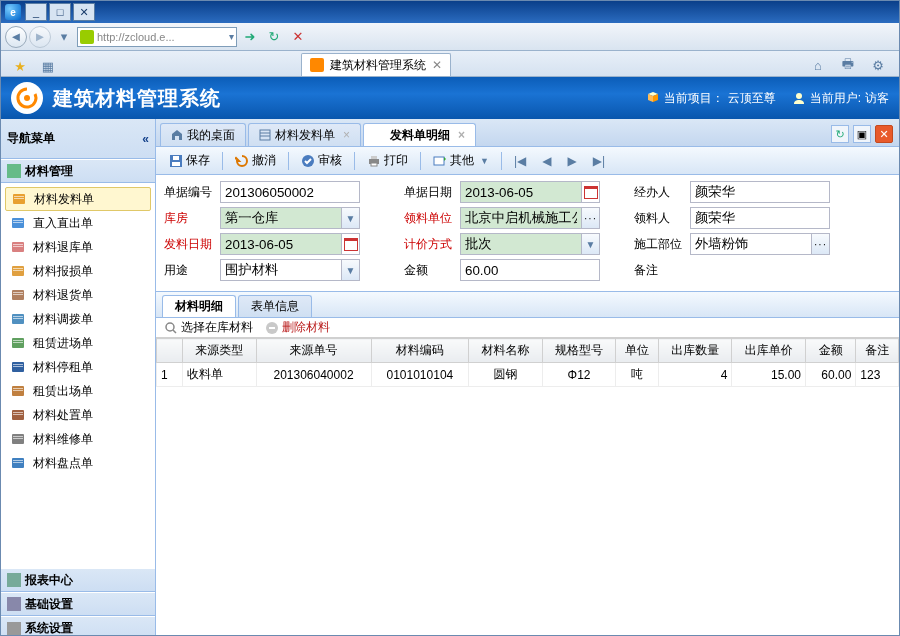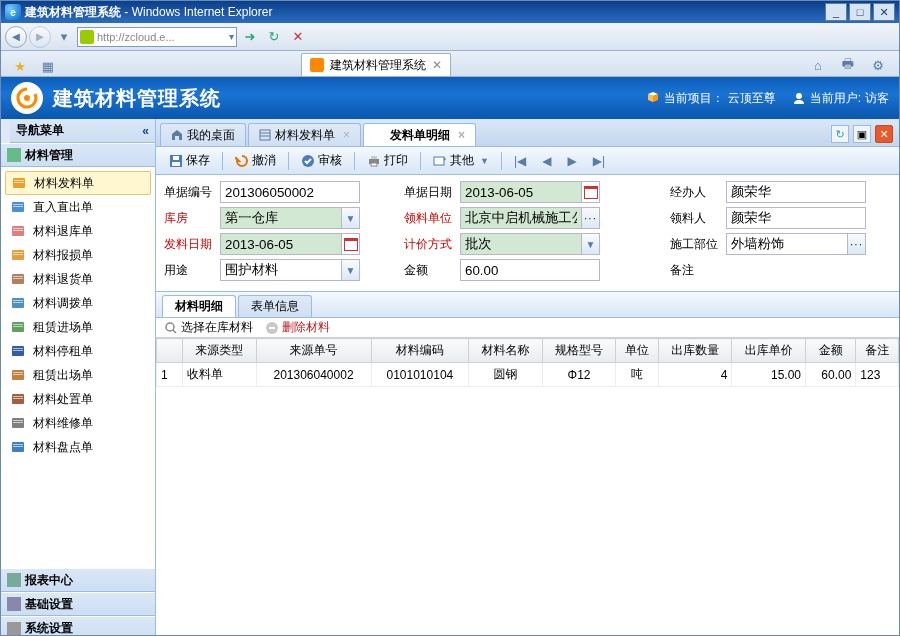--- a/index.html
+++ b/index.html
@@ -27,21 +27,21 @@
 .app-logo{width:32px;height:32px;border-radius:50%;background:#fff;display:flex;align-items:center;justify-content:center;margin-right:10px;}
 .app-logo svg{width:24px;height:24px;}
 .app-title{font-size:20px;font-weight:bold;letter-spacing:1px;}
 .app-header .info{font-size:12px;margin-left:40px;color:#e0ecfa;}
 .app-header .spacer{flex:1;}
 .hdr-item{font-size:12px;margin-left:16px;color:#fff;display:flex;align-items:center;gap:4px;}
 .hdr-item .pico{width:14px;height:14px;display:inline-block;}
 
 .main{display:flex;height:521px;}
 .sidebar{width:155px;background:#dfe8f6;border-right:1px solid #99bbe8;display:flex;flex-direction:column;}
-.side-hdr{height:24px;background:linear-gradient(#dae7f6,#cddef3);border-bottom:1px solid #99bbe8;display:flex;align-items:center;padding:5px 6px;font-weight:bold;margin-left:9px;}
+.side-hdr{height:40px;background:linear-gradient(#dae7f6,#cddef3);border-bottom:1px solid #99bbe8;display:flex;align-items:center;padding:5px 6px;font-weight:bold;}
 .side-hdr .collapse{margin-left:auto;color:#15428b;}
 .side-section{height:24px;background:linear-gradient(#dae7f6,#cddef3);border-top:1px solid #fff;border-bottom:1px solid #99bbe8;display:flex;align-items:center;padding:8px 6px;font-weight:bold;cursor:pointer;}
 .side-section .sico{width:14px;height:14px;margin-right:4px;background:#6b8;display:inline-block;}
 .side-section .arrow{margin-left:auto;color:#15428b;}
 .side-body{flex:1;background:#fff;padding:4px 0;overflow:auto;}
 .side-item{height:24px;display:flex;align-items:center;padding:0 10px;gap:6px;cursor:pointer;}
 .side-item .iico{width:16px;height:14px;display:inline-block;}
 .side-item.active{background:#fff7d0;border:1px solid #e0c868;margin:0 4px;padding:0 6px;border-radius:2px;}
 .content{flex:1;display:flex;flex-direction:column;background:#dfe8f6;}
 
@@ -66,21 +66,21 @@
 .fld-label.red{color:#c00;}
 .fld-input{height:22px;border:1px solid #b5b8c8;background:#fff;padding:0 4px;width:140px;}
 .greenish{background:#d2e8d2;}
 .fld-dd{width:18px;height:22px;border:1px solid #b5b8c8;border-left:none;background:linear-gradient(#f7fafd,#dce8f6);display:flex;align-items:center;justify-content:center;color:#5a7da3;font-size:10px;}
 .fld-cal{width:18px;height:22px;border:1px solid #b5b8c8;border-left:none;background:#fff;display:flex;align-items:center;justify-content:center;}
 .cal-ico{width:14px;height:13px;background:#c33;position:relative;}
 .cal-ico::after{content:"";position:absolute;top:3px;left:1px;right:1px;bottom:1px;background:#fff;}
 .fld-btn{width:18px;height:22px;border:1px solid #b5b8c8;border-left:none;background:linear-gradient(#f7fafd,#dce8f6);display:flex;align-items:center;justify-content:center;font-size:10px;letter-spacing:1px;}
 .col1{width:240px;}
 .col2{width:230px;}
-.col3{width:220px;margin-left:36px;}
+.col3{width:220px;}
 
 .d-tabs{height:26px;background:linear-gradient(#f4f9fe,#d8e6f6);border-bottom:1px solid #99bbe8;display:flex;align-items:flex-end;padding:0 6px;}
 .d-tab{height:22px;padding:4px 12px;display:flex;align-items:center;border:1px solid #99bbe8;border-bottom:none;margin-right:2px;border-radius:3px 3px 0 0;background:linear-gradient(#dfe9f7,#cfdff2);cursor:pointer;}
 .d-tab.active{background:#fff;font-weight:bold;}
 
 .d-tbar{height:20px;background:#fff;border-bottom:1px solid #d0d0d0;display:flex;align-items:center;padding:0 8px;gap:12px;}
 .link-btn{display:flex;align-items:center;gap:3px;cursor:pointer;}
 .link-btn.disabled{color:#b91c1c;}
 
 .grid{flex:1;background:#fff;position:relative;overflow:auto;}
@@ -90,23 +90,20 @@
 .grid td.l{text-align:left;}
 .grid td.r{text-align:right;}
 .grid-wrap{height:268px;overflow-x:scroll;overflow-y:hidden;}
 svg{display:block;}
 </style>
 </head>
 <body>
 
 <div class="titlebar">
   <div class="ie">e</div>
-  <div class="title">
-    <span>建筑材料管理系统</span><span> - Windows Internet Explorer</span>
-  </div>
   <div class="winbtns">
     <div class="winbtn">_</div>
     <div class="winbtn">□</div>
     <div class="winbtn">✕</div>
   </div>
 </div>
 
 <div class="ie-toolbar">
   <div class="navbtn round">◄</div>
   <div class="navbtn round" style="opacity:.5">►</div>

